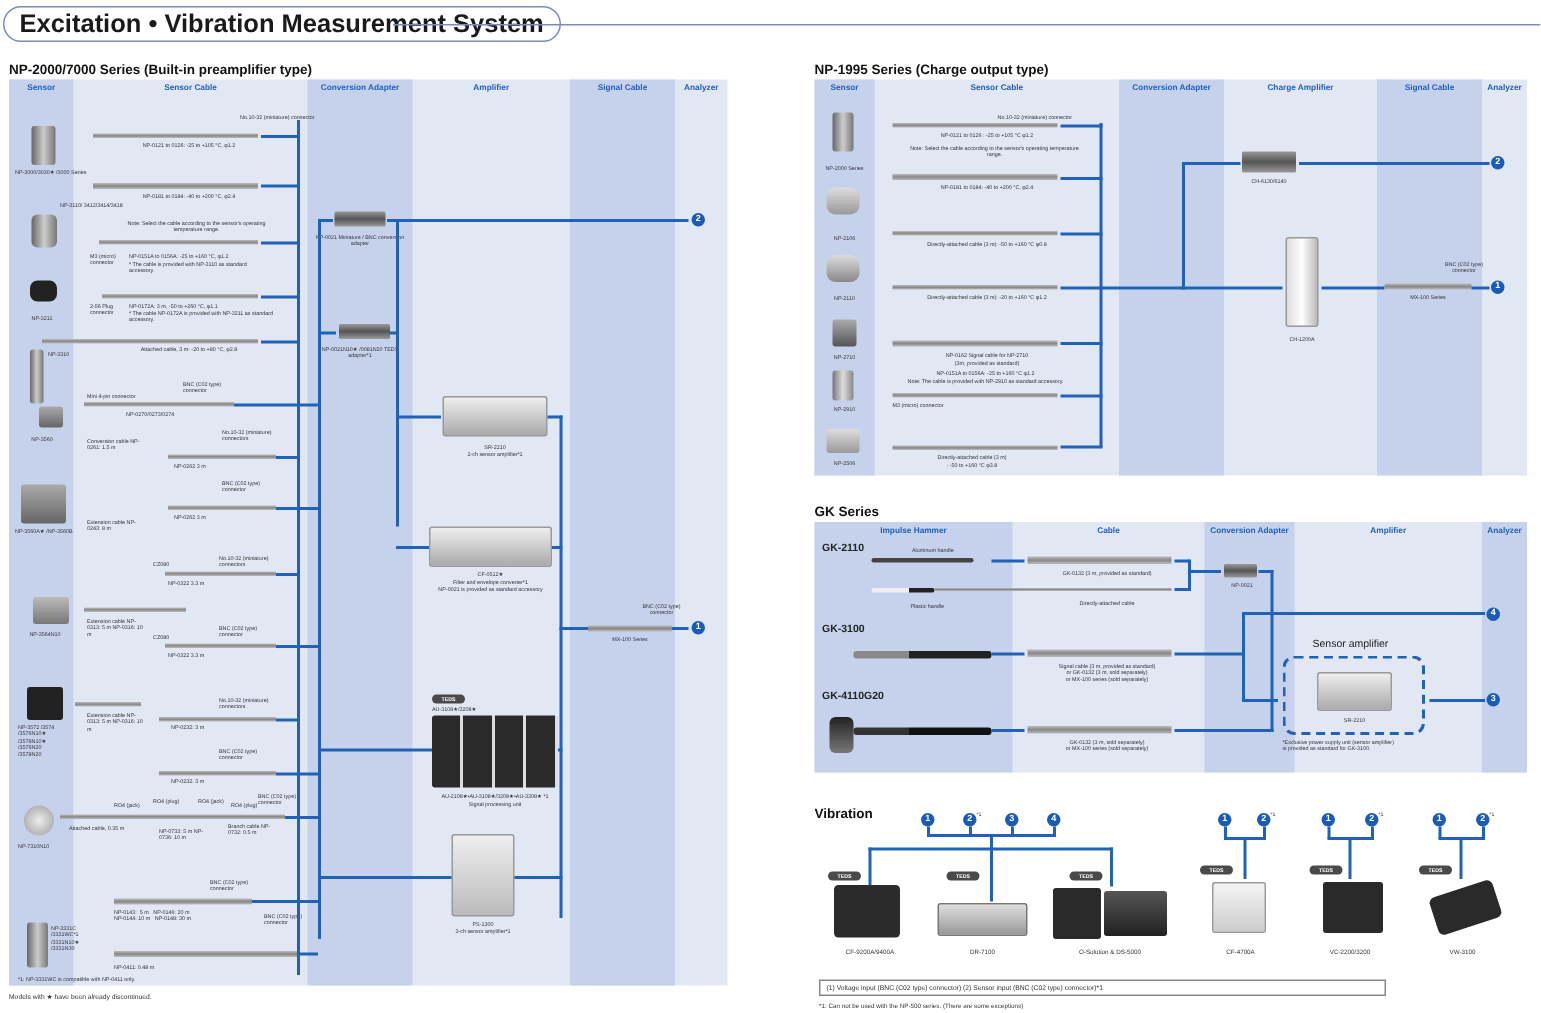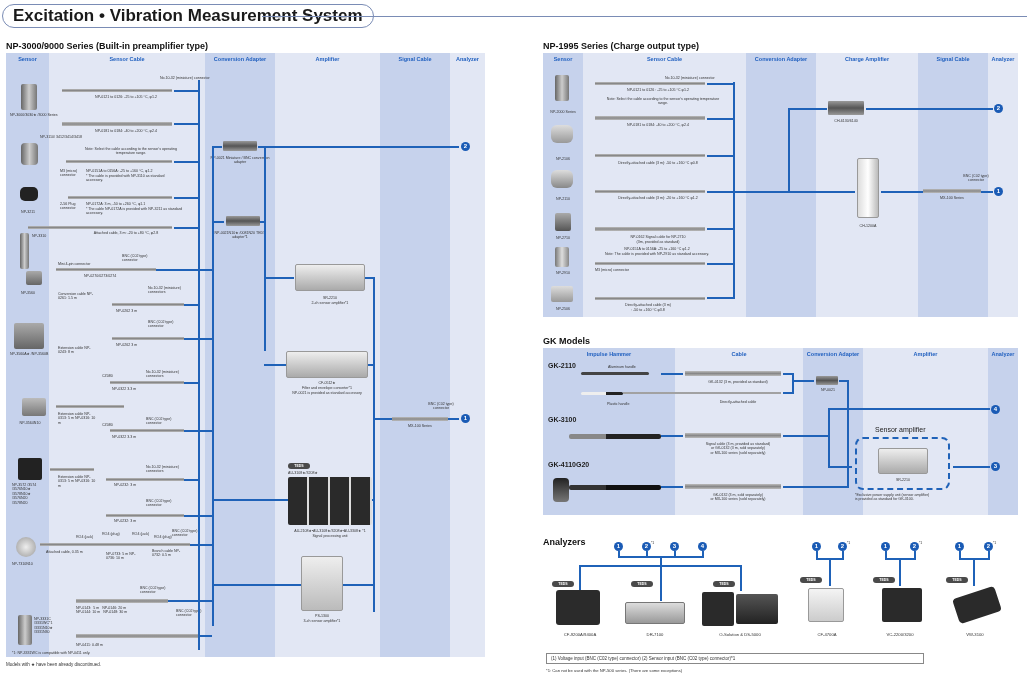--- a/index.html
+++ b/index.html
@@ -24,21 +24,21 @@
   .dashed { position: absolute; border: 2px dashed #1f62b8; border-radius: 8px; }
   .note-box { position: absolute; border: 1px solid #888; font-size: 4.5px; line-height: 9px; padding-left: 4px; color: #333; white-space: nowrap; }
   .note { position: absolute; font-size: 4.5px; color: #333; white-space: nowrap; }
 </style>
 </head>
 <body>
 
 <div class="abs title-pill">Excitation • Vibration Measurement System</div>
 <div class="abs title-rule"></div>
 
-<div class="abs sec-title" style="left:6px;top:41px;">NP-3000/9000 Series (Built-in preamplifier type)</div>
+<div class="abs sec-title" style="left:6px;top:41px;">NP-2000/7000 Series (Built-in preamplifier type)</div>
 <div class="abs panel" style="left:6px;top:53px;width:479px;height:604px;">
   <div class="col-dark" style="left:0;width:43px;"></div>
   <div class="col-dark" style="left:199px;width:70px;"></div>
   <div class="col-dark" style="left:374px;width:70px;"></div>
   <div class="col-head" style="left:0;width:43px;">Sensor</div>
   <div class="col-head" style="left:43px;width:156px;">Sensor Cable</div>
   <div class="col-head" style="left:199px;width:70px;">Conversion Adapter</div>
   <div class="col-head" style="left:269px;width:105px;">Amplifier</div>
   <div class="col-head" style="left:374px;width:70px;">Signal Cable</div>
   <div class="col-head" style="left:444px;width:35px;">Analyzer</div>
@@ -262,21 +262,21 @@
   <div class="dev" style="left:314px;top:105px;width:22px;height:60px;background:linear-gradient(90deg,#ddd,#fff,#bbb);border:1px solid #999;"></div>
   <div class="lbl c" style="left:300px;top:171px;width:50px;">CH-1200A</div>
   <div class="line" style="left:338px;top:138px;width:42px;height:2px;"></div>
   <div class="cable" style="left:380px;top:136px;width:58px;height:4px;"></div>
   <div class="lbl c" style="left:380px;top:143px;width:58px;">MX-100 Series</div>
   <div class="lbl c" style="left:418px;top:121px;width:30px;white-space:normal;">BNC (C02 type) connector</div>
   <div class="line" style="left:438px;top:138px;width:12px;height:2px;"></div>
   <div class="badge" style="left:451px;top:134px;">1</div>
 </div>
 
-<div class="abs sec-title" style="left:543px;top:336px;">GK Models</div>
+<div class="abs sec-title" style="left:543px;top:336px;">GK Series</div>
 <div class="abs panel" style="left:543px;top:348px;width:475px;height:167px;">
   <div class="col-dark" style="left:0;width:132px;"></div>
   <div class="col-dark" style="left:260px;width:60px;"></div>
   <div class="col-dark" style="left:445px;width:30px;"></div>
   <div class="col-head" style="left:0;width:132px;">Impulse Hammer</div>
   <div class="col-head" style="left:132px;width:128px;">Cable</div>
   <div class="col-head" style="left:260px;width:60px;">Conversion Adapter</div>
   <div class="col-head" style="left:320px;width:125px;">Amplifier</div>
   <div class="col-head" style="left:445px;width:30px;">Analyzer</div>
 
@@ -324,21 +324,21 @@
   <div class="lbl big" style="left:332px;top:78px;font-weight:normal;font-size:7px;">Sensor amplifier</div>
   <div class="dashed" style="left:312px;top:89px;width:95px;height:53px;"></div>
   <div class="dev" style="left:335px;top:100px;width:50px;height:26px;background:linear-gradient(#eee,#aaa);border:1px solid #999;"></div>
   <div class="lbl c" style="left:335px;top:130px;width:50px;">SR-2210</div>
   <div class="lbl" style="left:312px;top:145px;white-space:pre;">*Exclusive power supply unit (sensor amplifier)
 is provided as standard for GK-3100.</div>
   <div class="line" style="left:410px;top:118px;width:37px;height:2px;"></div>
   <div class="badge" style="left:448px;top:114px;">3</div>
 </div>
 
-<div class="abs sec-title" style="left:543px;top:537px;">Analyzers</div>
+<div class="abs sec-title" style="left:543px;top:537px;">Vibration</div>
 <div class="abs" style="left:0;top:0;width:0;height:0;">
 
   <div class="badge" style="left:614px;top:542px;">1</div>
   <div class="badge" style="left:642px;top:542px;"><span>2</span><sup>*1</sup></div>
   <div class="badge" style="left:670px;top:542px;">3</div>
   <div class="badge" style="left:698px;top:542px;">4</div>
   <div class="line" style="left:618px;top:551px;width:2px;height:6px;"></div>
   <div class="line" style="left:646px;top:551px;width:2px;height:6px;"></div>
   <div class="line" style="left:674px;top:551px;width:2px;height:6px;"></div>
   <div class="line" style="left:702px;top:551px;width:2px;height:6px;"></div>

